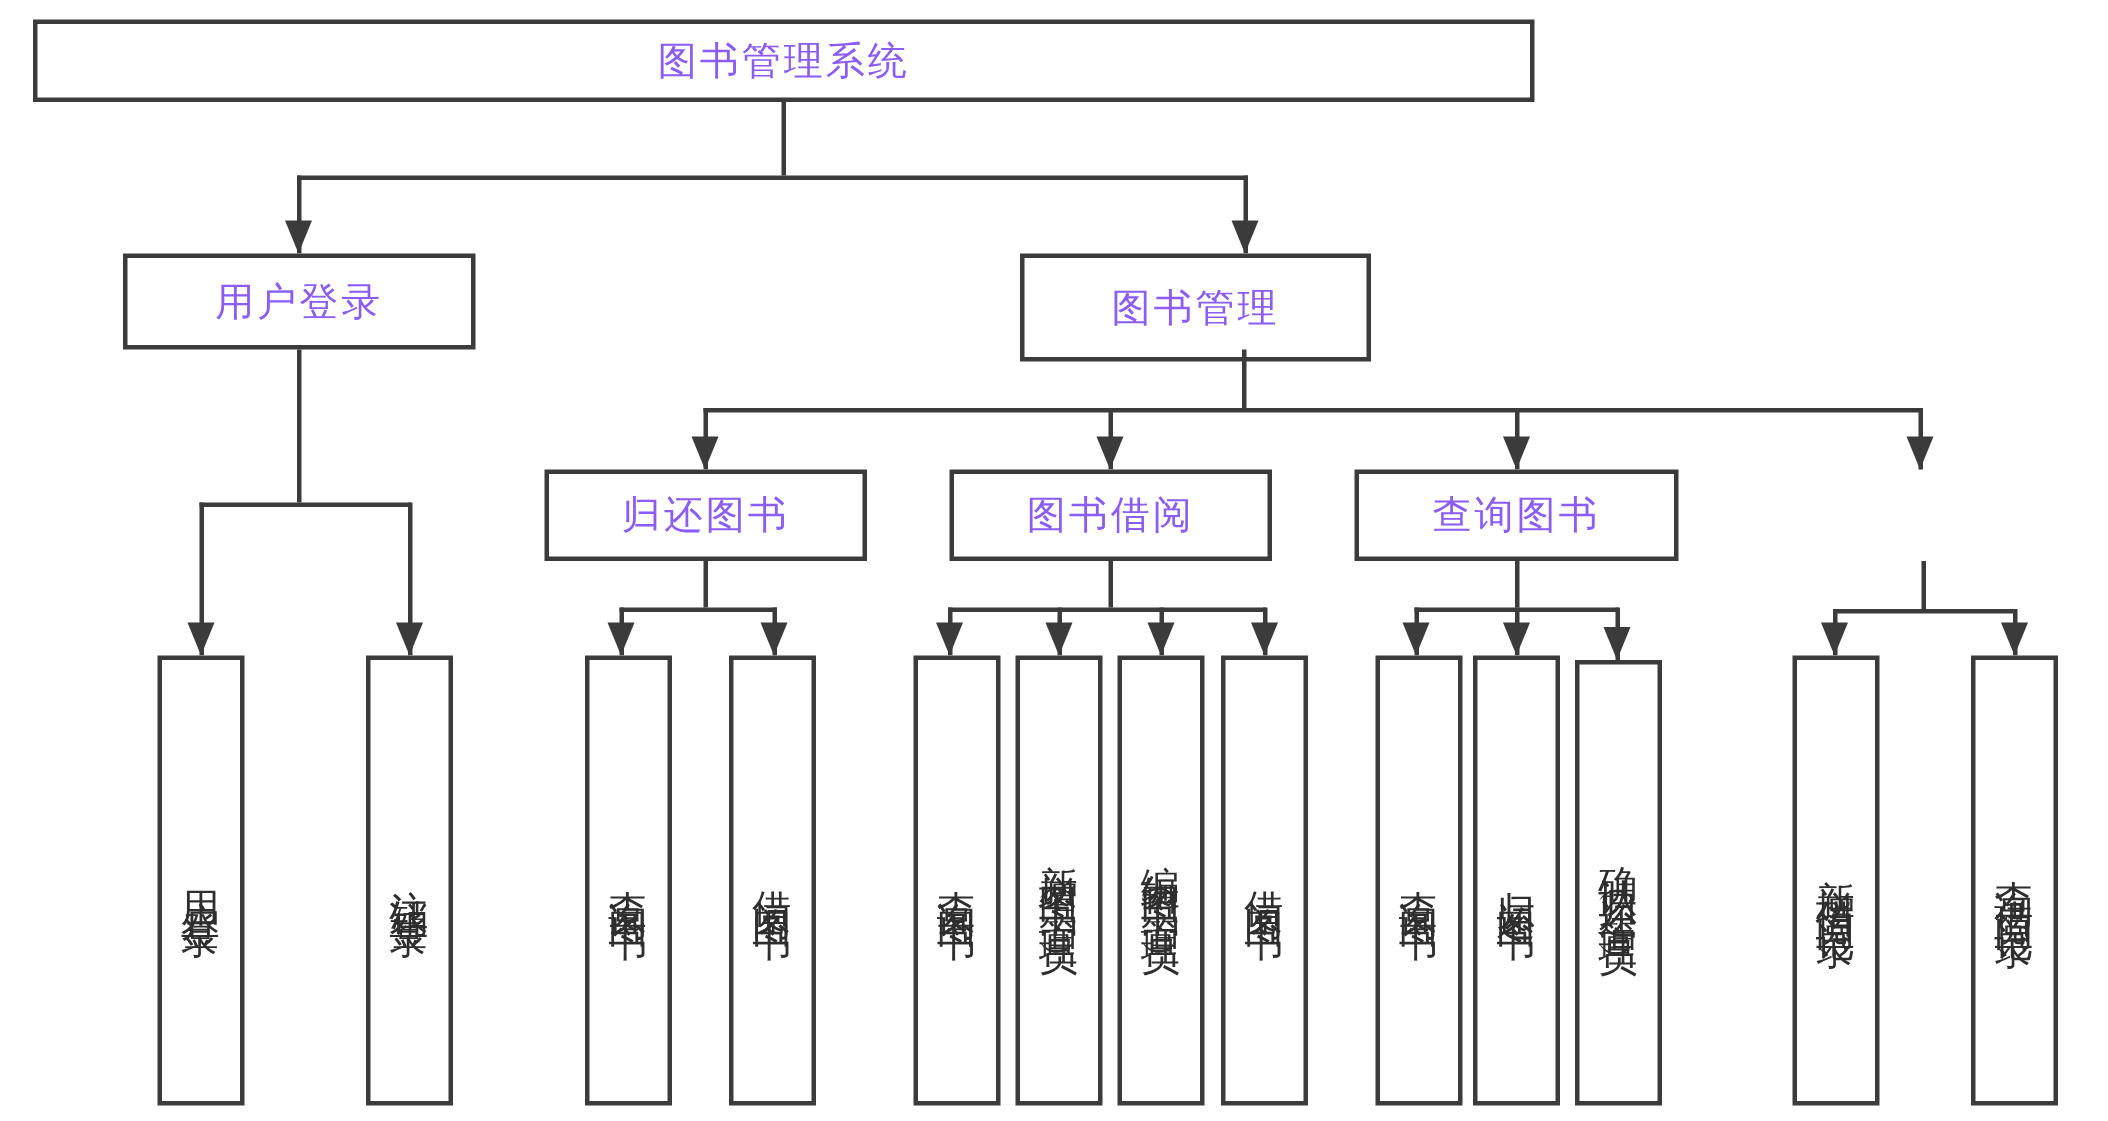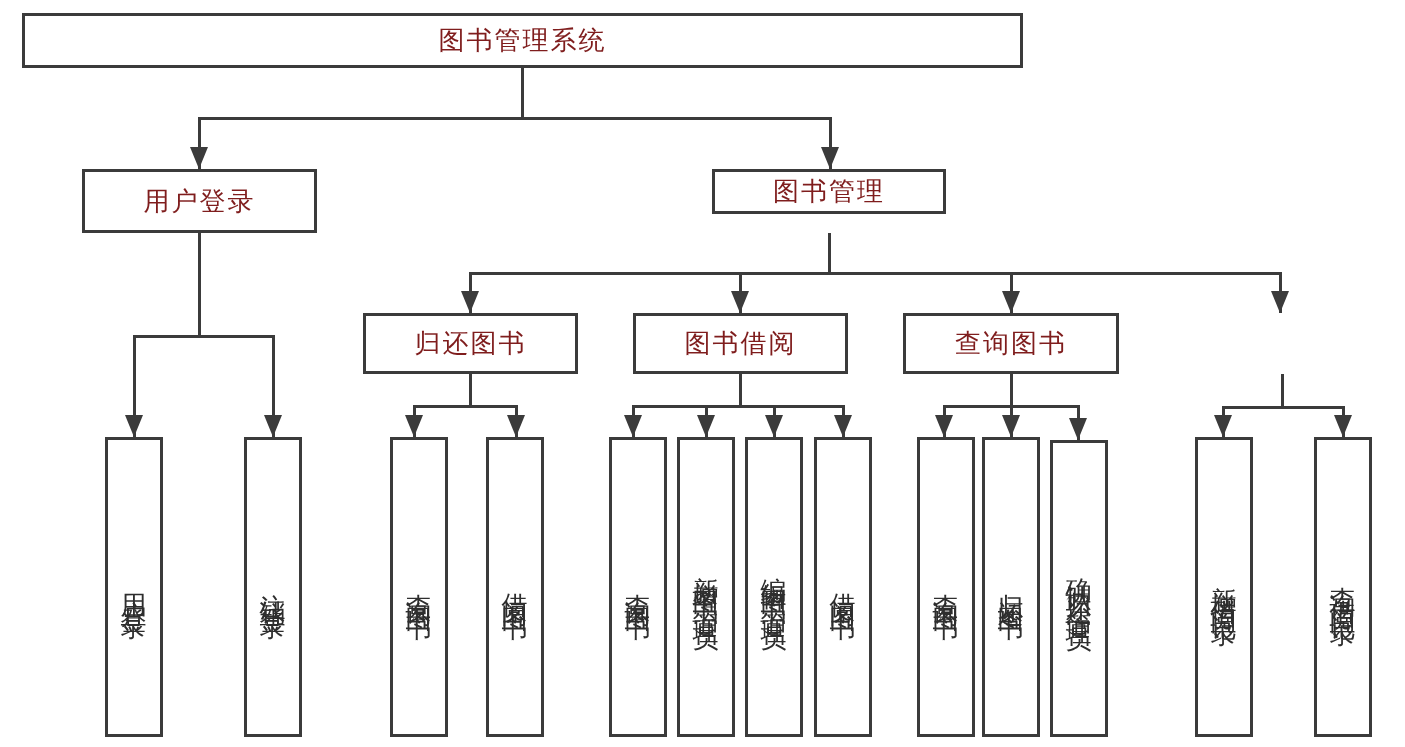--- a/index.html
+++ b/index.html
@@ -4,21 +4,21 @@
 <style>
   html,body{margin:0;padding:0;background:#ffffff;}
   #stage{
     position:relative;width:1405px;height:747px;background:#ffffff;overflow:hidden;
     font-family:"Liberation Sans","DejaVu Sans",sans-serif;color:#2e2e2e;
   }
   .hbox{
     position:absolute;border:3px solid #3b3b3b;background:#ffffff;box-sizing:border-box;
     display:flex;align-items:center;justify-content:center;
   }
-  .hbox span{font-size:26px;letter-spacing:2px;color:#7f1d1d;white-space:nowrap;}
+  .hbox span{font-size:26px;letter-spacing:2px;color:#8b5cf6;white-space:nowrap;}
   .vbox{
     position:absolute;border:3px solid #3b3b3b;background:#ffffff;box-sizing:border-box;
     display:flex;align-items:center;justify-content:center;top:437px;height:300px;width:58px;
   }
   .vbox span{
     writing-mode:vertical-lr;text-orientation:mixed;line-height:1;
     font-size:26px;letter-spacing:7px;color:#2e2e2e;white-space:nowrap;
   }
   .vline{position:absolute;width:3px;background:#3b3b3b;}
   .hline{position:absolute;height:3px;background:#3b3b3b;}
@@ -44,21 +44,21 @@
   <div class="vline" style="left:521px;top:68px;height:49px"></div>
   <div class="hline" style="left:198px;top:117px;width:634px"></div>
   <div class="vline" style="left:198px;top:117px;height:52px"></div>
   <div class="arrow" style="left:190px;top:147px"></div>
   <div class="vline" style="left:829px;top:117px;height:52px"></div>
   <div class="arrow" style="left:821px;top:147px"></div>
 
   <div class="hbox" style="left:82px;top:169px;width:235px;height:64px">
     <span>用户登录</span>
   </div>
-  <div class="hbox" style="left:712px;top:169px;width:234px;height:45px">
+  <div class="hbox" style="left:680px;top:169px;width:234px;height:72px">
     <span>图书管理</span>
   </div>
 
   <div class="vline" style="left:198px;top:233px;height:102px"></div>
   <div class="hline" style="left:133px;top:335px;width:141px"></div>
   <div class="vline" style="left:133px;top:335px;height:102px"></div>
   <div class="arrow" style="left:125px;top:415px"></div>
   <div class="vline" style="left:272px;top:335px;height:102px"></div>
   <div class="arrow" style="left:264px;top:415px"></div>
 

